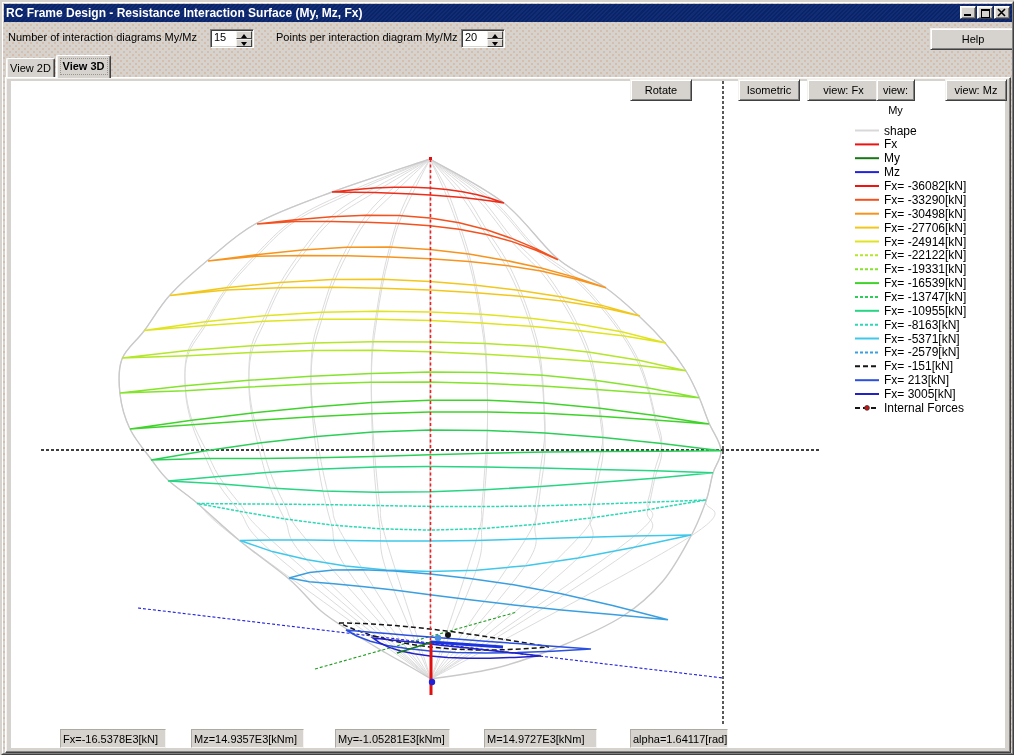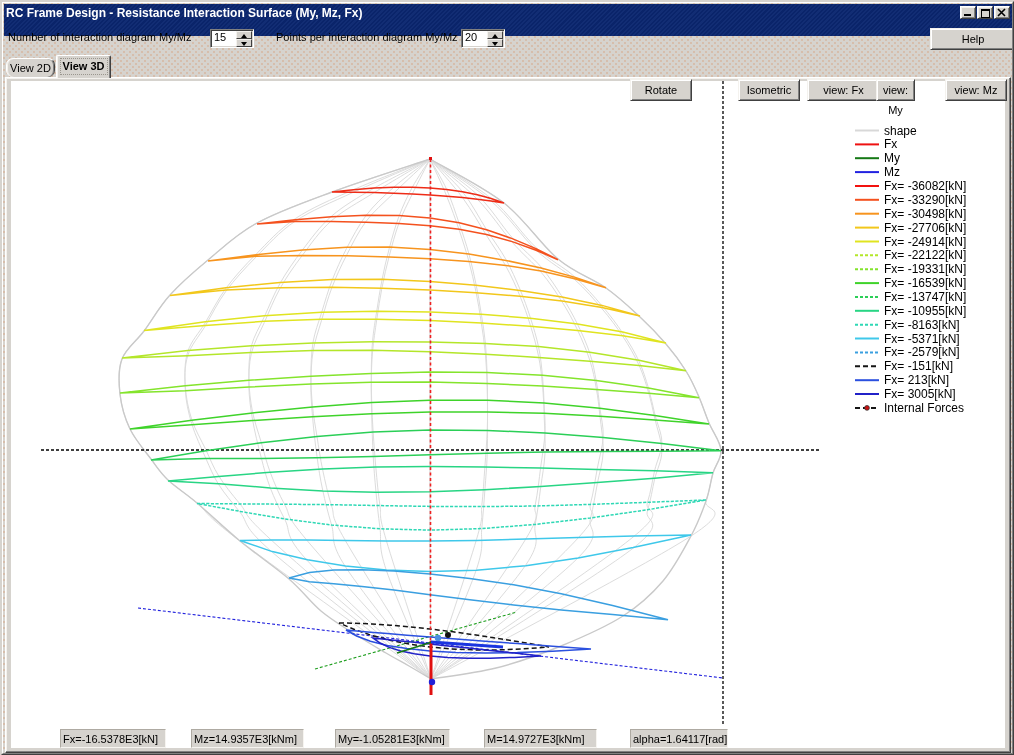--- a/index.html
+++ b/index.html
@@ -10,21 +10,21 @@
     radial-gradient(rgba(214,138,92,.3) .7px,transparent 1px);
   background-size:6px 6px,6px 6px;background-position:0 0,3px 3px;}
 #win{position:absolute;left:0;top:0;width:1014px;height:755px;
   border-top:1px solid #d6d3ce;border-left:1px solid #d6d3ce;
   box-sizing:border-box;}
 
 #edgeA{position:absolute;left:0;top:0;right:0;bottom:0;pointer-events:none;
   border:1px solid;border-color:#d6d3ce #404040 #404040 #d6d3ce;}
 #edgeB{position:absolute;left:1px;top:1px;right:1px;bottom:1px;pointer-events:none;
   border:1px solid;border-color:#fff #808080 #808080 #fff;}
-#title{position:absolute;left:3px;top:3px;width:1008px;height:32px;
+#title{position:absolute;left:3px;top:3px;width:1008px;height:18px;
   background:#0a246a;
   background-image:repeating-linear-gradient(135deg,#0a246a 0 1.5px,#122d74 1.5px 3px);
   color:#fff;font-size:12px;font-weight:bold;line-height:18px;
   padding-left:2px;box-sizing:border-box;white-space:nowrap;}
 .tbtn{position:absolute;top:5px;width:16px;height:13px;background:#d6d3ce;
   border:1px solid;border-color:#fff #404040 #404040 #fff;
   box-shadow:inset 1px 1px 0 #f4f2ee, inset -1px -1px 0 #808080;
   box-sizing:border-box;}
 
 #toolbar{position:absolute;left:3px;top:21px;width:1008px;height:33px;}
@@ -75,21 +75,21 @@
     </div>
   <div class="tbtn" style="left:976px">
       <div style="position:absolute;left:3px;top:2px;width:7px;height:6px;border:1px solid #000;border-top-width:2px"></div>
     </div>
   <div class="tbtn" style="left:993px">
     <svg width="14" height="11" style="position:absolute;left:0;top:0">
         <path d="M3 2 L10 9 M10 2 L3 9" stroke="#000" stroke-width="1.6"></path>
       </svg>
   </div>
   <div id="toolbar">
-    <div class="lbl" style="left:4px">Number of interaction diagram My/Mz</div>
+    <div class="lbl" style="left:4px">Number of interaction diagrams My/Mz</div>
     <div class="spin" style="left:206px">
         <span class="v">15</span>
       <span class="ud">
           <span class="u">
             <i class="arr up"></i>
           </span>
           <span class="d">
             <i class="arr dn"></i>
           </span>
         </span>
@@ -102,21 +102,21 @@
             <i class="arr up"></i>
           </span>
           <span class="d">
             <i class="arr dn"></i>
           </span>
         </span>
       </div>
     <div class="btn" style="left:926px;top:6px;width:86px;height:22px;line-height:20px;">Help</div>
   </div>
   <div id="tabrow">
-    <div class="tab" style="left:5px;top:3px;width:49px;height:19px;line-height:19px;border-radius:7px;">View 2D</div>
+    <div class="tab" style="left:5px;top:3px;width:49px;height:19px;line-height:19px;">View 2D</div>
     <div class="tab" style="left:55px;top:0px;width:55px;height:23px;line-height:21px;background:#d6d3ce;z-index:3;font-weight:bold;"><span style="display:inline-block;border:1px dotted #9a968e;padding:0 2px;line-height:15px;margin-top:2px;">View 3D</span></div>
   </div>
   <div id="page" class="dots"></div>
   <div id="canvas"></div>
   <svg width="994" height="667" viewBox="0 0 994 667" style="position:absolute;left:10px;top:80px;background:#fff">
 <g>
         <path d="M419.0 78.0 C402.7 83.5 349.8 100.3 321.0 111.0 C292.2 121.7 266.7 130.7 246.0 142.0 C225.3 153.3 211.5 167.0 197.0 179.0 C182.5 191.0 169.7 202.2 159.0 214.0 C148.3 225.8 141.0 239.3 133.0 250.0 C125.0 260.7 115.0 267.5 111.0 278.0 C107.0 288.5 107.7 301.3 109.0 313.0 C110.3 324.7 113.8 337.2 119.0 348.0 C124.2 358.8 133.7 369.5 140.0 378.0 C146.3 386.5 149.3 391.7 157.0 399.0 C164.7 406.3 174.0 411.8 186.0 422.0 C198.0 432.2 190.0 430.7 229.0 460.0 C268.0 489.3 388.2 575.0 420.0 598.0" fill="none" stroke="#dcdcdc" stroke-width="1"></path>
         <path d="M419.0 78.0 C406.3 83.1 365.0 98.7 342.5 108.7 C320.1 118.6 300.4 126.9 284.2 137.7 C268.0 148.4 256.6 161.6 245.1 173.2 C233.5 184.7 223.5 195.8 215.0 207.2 C206.5 218.6 200.6 231.2 194.2 241.8 C187.8 252.3 180.1 260.0 176.8 270.6 C173.4 281.1 173.6 293.5 174.3 304.8 C174.9 316.1 177.3 327.8 180.7 338.4 C184.1 349.0 190.3 359.2 194.8 368.6 C199.3 378.1 202.0 385.8 207.7 394.9 C213.4 404.0 220.2 412.4 229.2 423.2 C238.1 434.1 229.5 430.9 261.3 460.0 C293.1 489.2 393.6 575.0 420.0 598.0" fill="none" stroke="#dcdcdc" stroke-width="1"></path>
         <path d="M419.0 78.0 C409.7 82.9 379.5 97.6 363.1 107.1 C346.7 116.6 332.6 124.8 320.6 135.1 C308.6 145.5 299.9 158.0 291.3 169.2 C282.7 180.5 275.3 191.3 269.0 202.4 C262.7 213.5 258.2 225.2 253.4 235.6 C248.6 246.1 243.0 254.6 240.4 265.0 C237.9 275.5 237.7 287.6 237.9 298.6 C238.1 309.5 239.5 320.4 241.5 330.8 C243.6 341.2 247.2 351.0 250.2 361.2 C253.1 371.3 255.3 381.0 259.3 391.5 C263.3 402.0 267.8 412.8 274.0 424.2 C280.2 435.6 272.2 431.0 296.5 460.0 C320.8 488.9 399.4 575.0 420.0 598.0" fill="none" stroke="#dcdcdc" stroke-width="1"></path>
         <path d="M419.0 78.0 C412.9 82.7 393.3 96.9 382.7 106.3 C372.0 115.7 363.0 124.2 355.2 134.3 C347.4 144.5 341.4 156.4 335.7 167.2 C330.0 178.1 325.2 188.9 321.0 199.6 C316.8 210.3 313.8 221.3 310.6 231.6 C307.4 241.9 303.8 251.0 302.0 261.4 C300.3 271.9 300.0 283.5 299.9 294.2 C299.8 304.8 300.5 315.0 301.5 325.2 C302.5 335.4 304.3 344.9 306.0 355.6 C307.7 366.2 309.2 377.4 311.7 388.9 C314.1 400.5 316.8 413.0 320.6 424.8 C324.4 436.6 317.9 430.9 334.5 459.8 C351.0 488.6 405.7 575.0 420.0 598.0" fill="none" stroke="#dcdcdc" stroke-width="1"></path>

